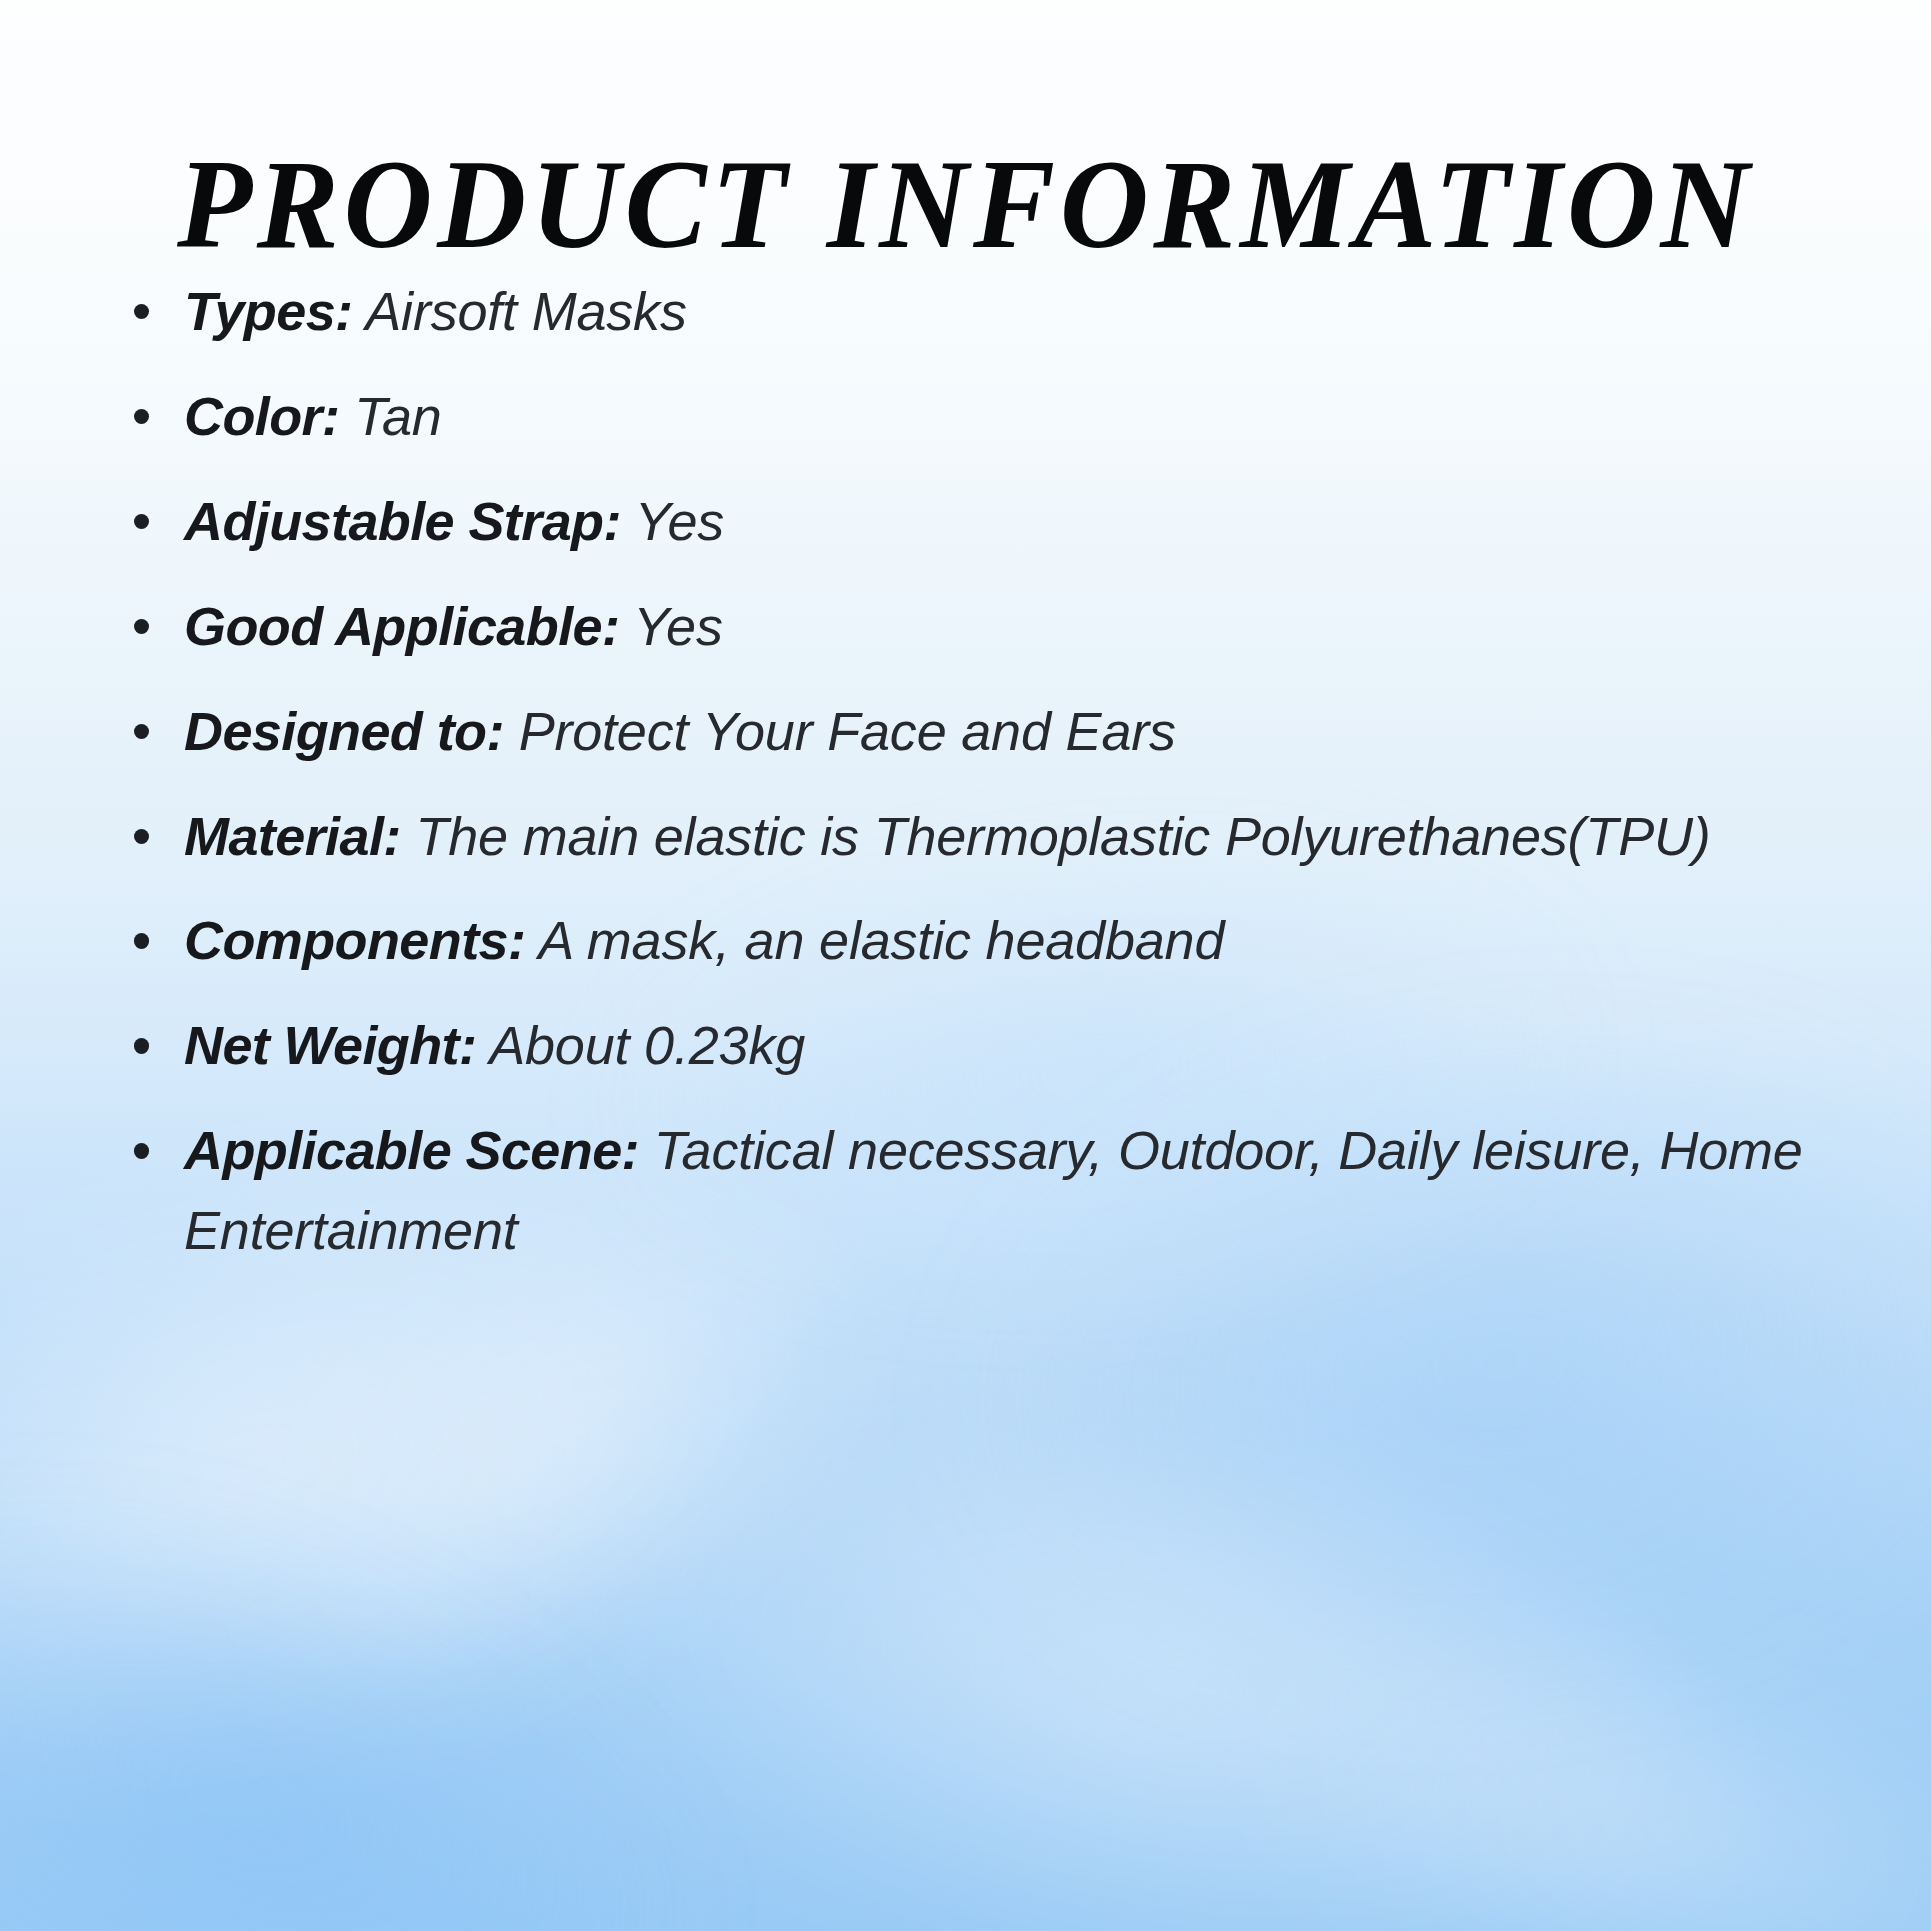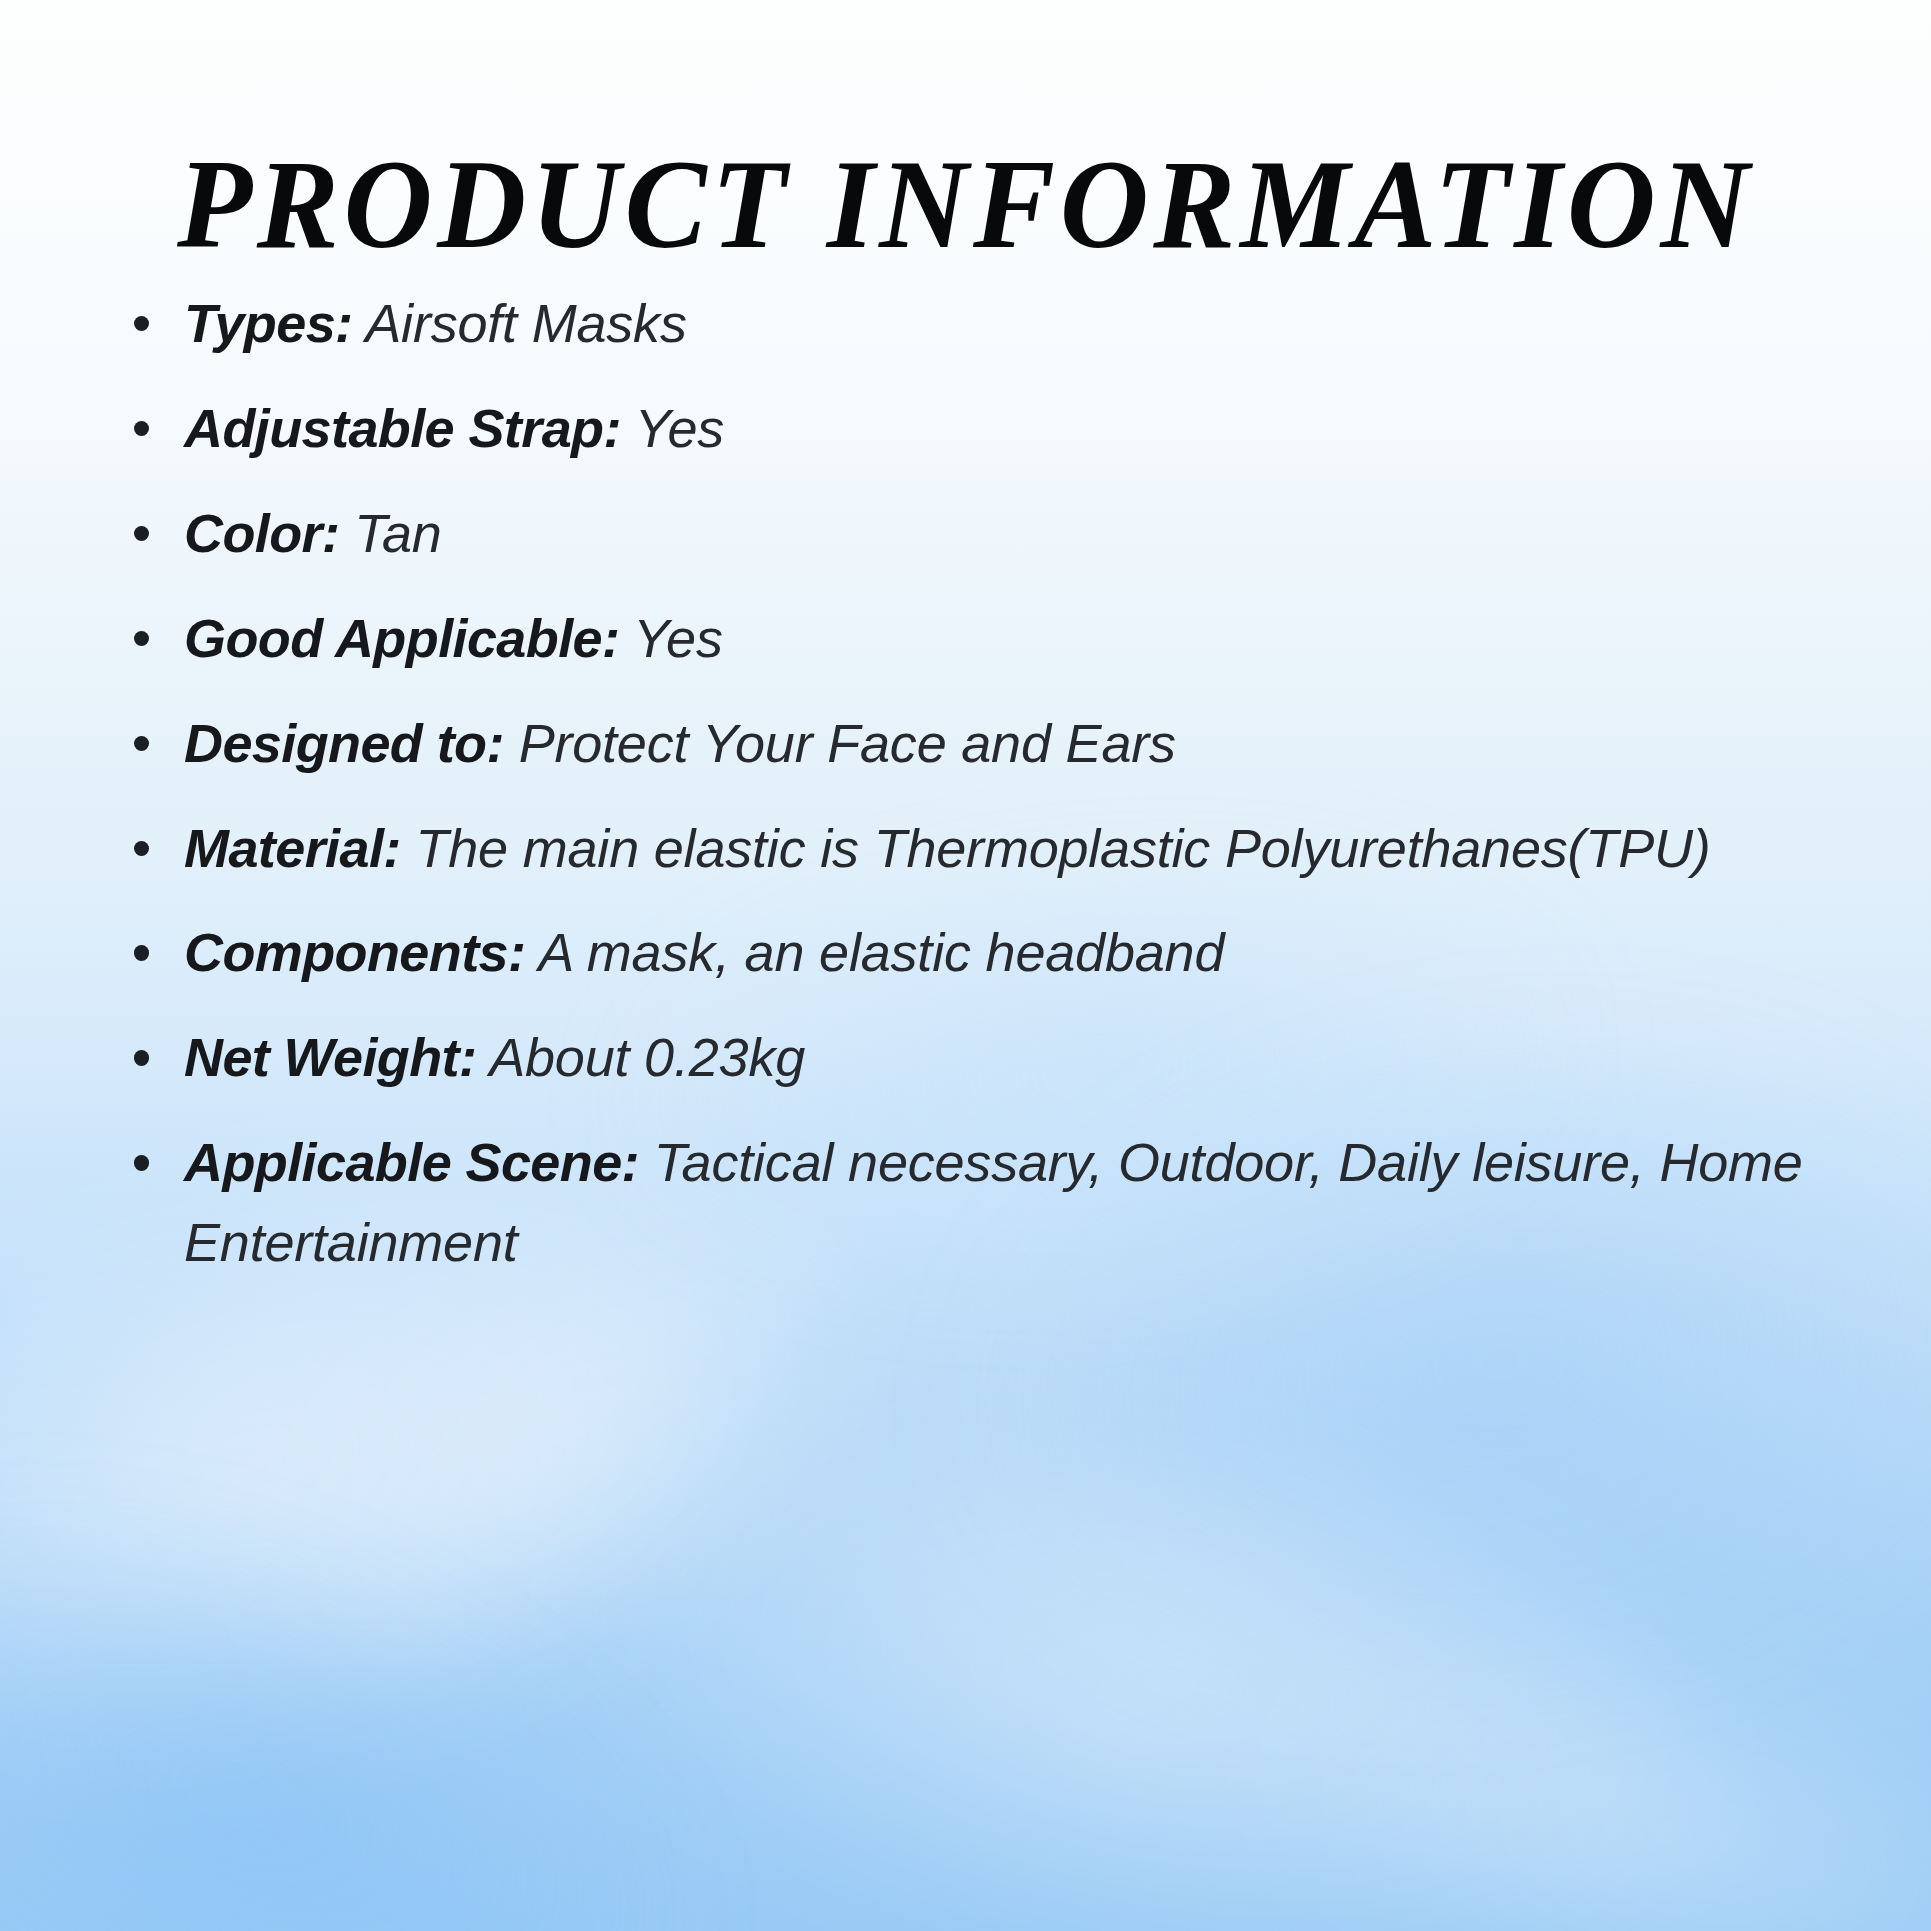--- a/index.html
+++ b/index.html
@@ -99,21 +99,21 @@
     color: #07090b;
     transform: scaleX(0.97);
     transform-origin: center top;
     white-space: nowrap;
   }
 
   
   #spec-list {
     position: absolute;
     left: 126px;
-    top: 284px;
+    top: 272px;
     width: 1699px;
     margin: 0;
     padding: 0;
     list-style: none;
   }
 
   .spec-item {
     position: relative;
     padding-left: 58px;
     margin-bottom: 25px;
@@ -155,22 +155,22 @@
   <div class="wisp w5"></div>
   <div class="wisp w2"></div>
   <div class="wisp w4"></div>
   <div class="wisp w6"></div>
 
   <div id="content">
     <h1 id="title">PRODUCT INFORMATION</h1>
 
     <ul id="spec-list">
         <li class="spec-item"><span class="bullet"></span><span class="spec-label">Types:</span> <span class="spec-value">Airsoft Masks</span></li>
+        <li class="spec-item"><span class="bullet"></span><span class="spec-label">Color:</span> <span class="spec-value">Tan</span></li>
         <li class="spec-item"><span class="bullet"></span><span class="spec-label">Adjustable Strap:</span> <span class="spec-value">Yes</span></li>
-        <li class="spec-item"><span class="bullet"></span><span class="spec-label">Color:</span> <span class="spec-value">Tan</span></li>
         <li class="spec-item"><span class="bullet"></span><span class="spec-label">Good Applicable:</span> <span class="spec-value">Yes</span></li>
         <li class="spec-item"><span class="bullet"></span><span class="spec-label">Designed to:</span> <span class="spec-value">Protect Your Face and Ears</span></li>
         <li class="spec-item"><span class="bullet"></span><span class="spec-label">Material:</span> <span class="spec-value">The main elastic is Thermoplastic Polyurethanes(TPU)</span></li>
         <li class="spec-item"><span class="bullet"></span><span class="spec-label">Components:</span> <span class="spec-value">A mask, an elastic headband</span></li>
         <li class="spec-item"><span class="bullet"></span><span class="spec-label">Net Weight:</span> <span class="spec-value">About 0.23kg</span></li>
         <li class="spec-item"><span class="bullet"></span><span class="spec-label">Applicable Scene:</span> <span class="spec-value">Tactical necessary, Outdoor, Daily leisure, Home Entertainment</span></li>
       </ul>
   </div>
 
 </div>

